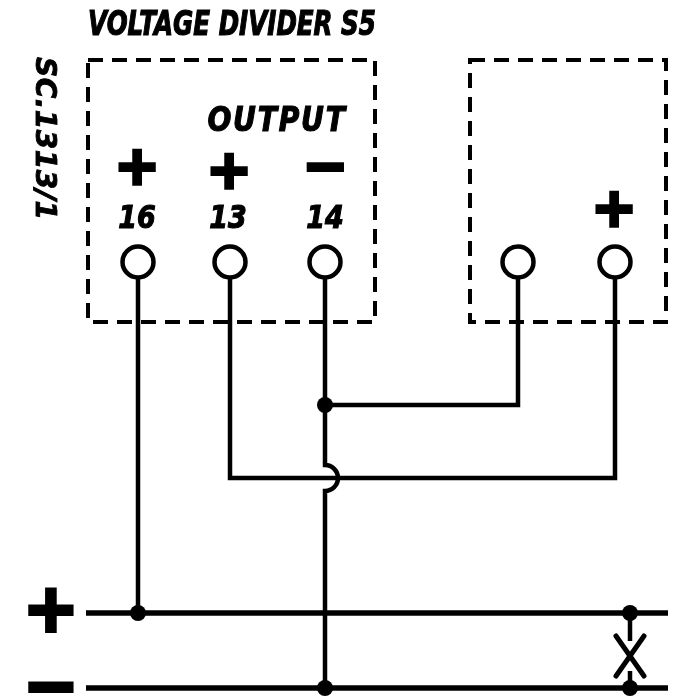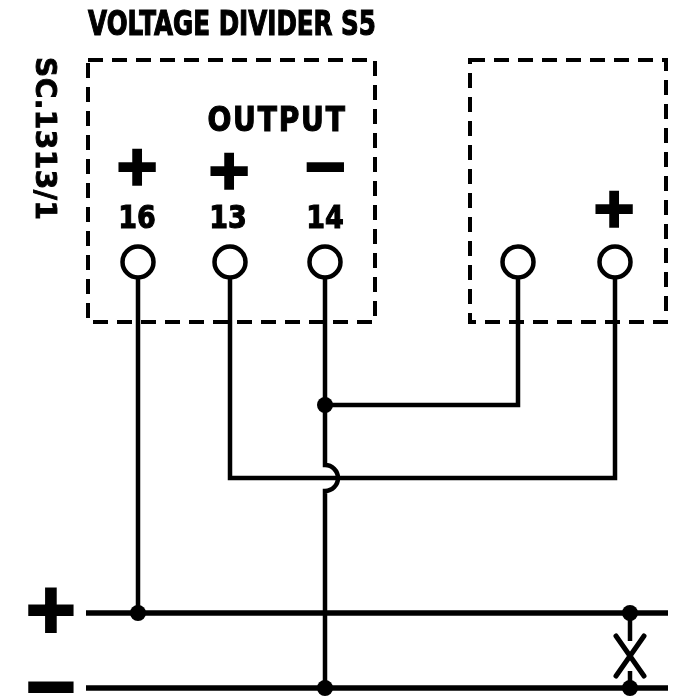--- a/index.html
+++ b/index.html
@@ -1,20 +1,21 @@
 <!DOCTYPE html>
 <html><head>
 <meta charset="utf-8">
 <style>
   html, body { margin:0; padding:0; background:#ffffff; }
   .canvas {
     position:relative;
     width:700px; height:700px;
     background:#ffffff;
     overflow:hidden;
+    font-style:italic;
   }
   svg { display:block; }
 
   .dashed { fill:none; stroke:#000; stroke-width:4; stroke-dasharray:15 9; }
   .wire   { fill:none; stroke:#000; stroke-width:4.5; }
   .bus    { fill:none; stroke:#000; stroke-width:5.5; }
   .xline  { stroke:#000; stroke-width:5; stroke-linecap:round; }
   .term   { fill:#ffffff; stroke:#000; stroke-width:4.5; }
   .dot    { fill:#000000; stroke:none; }
 

